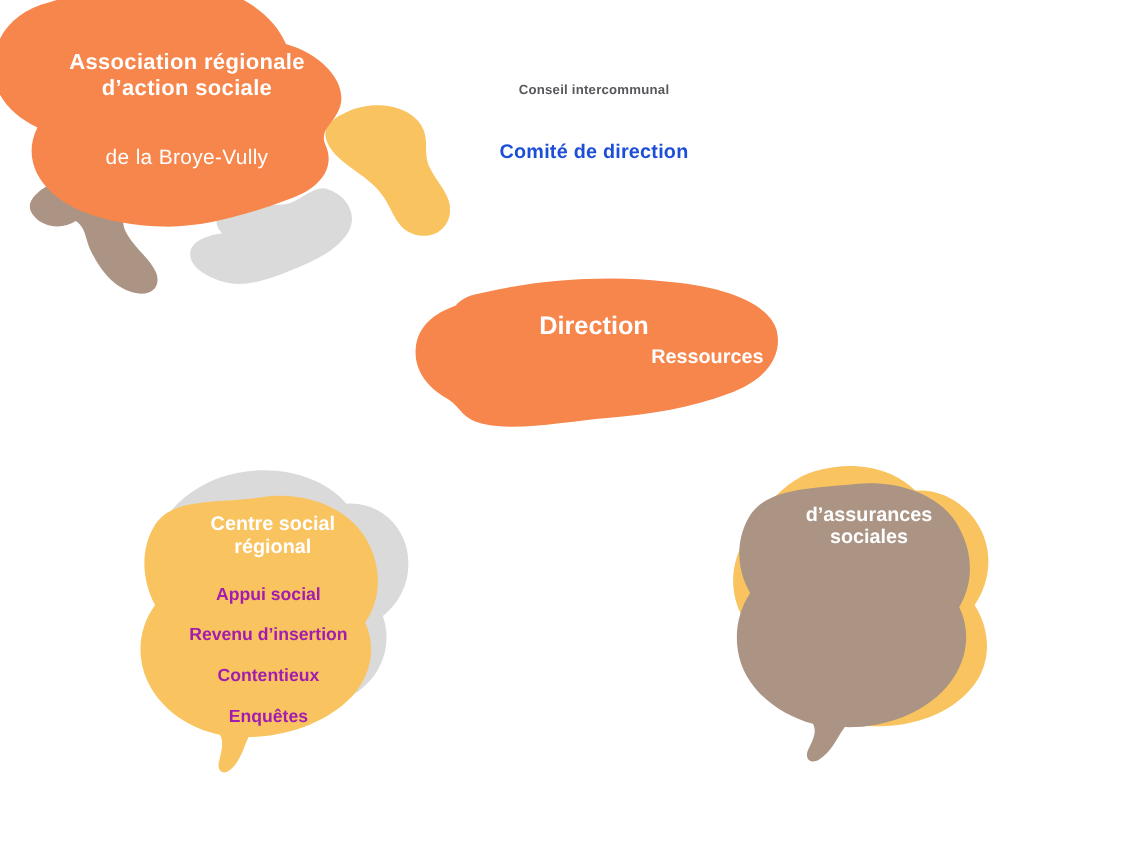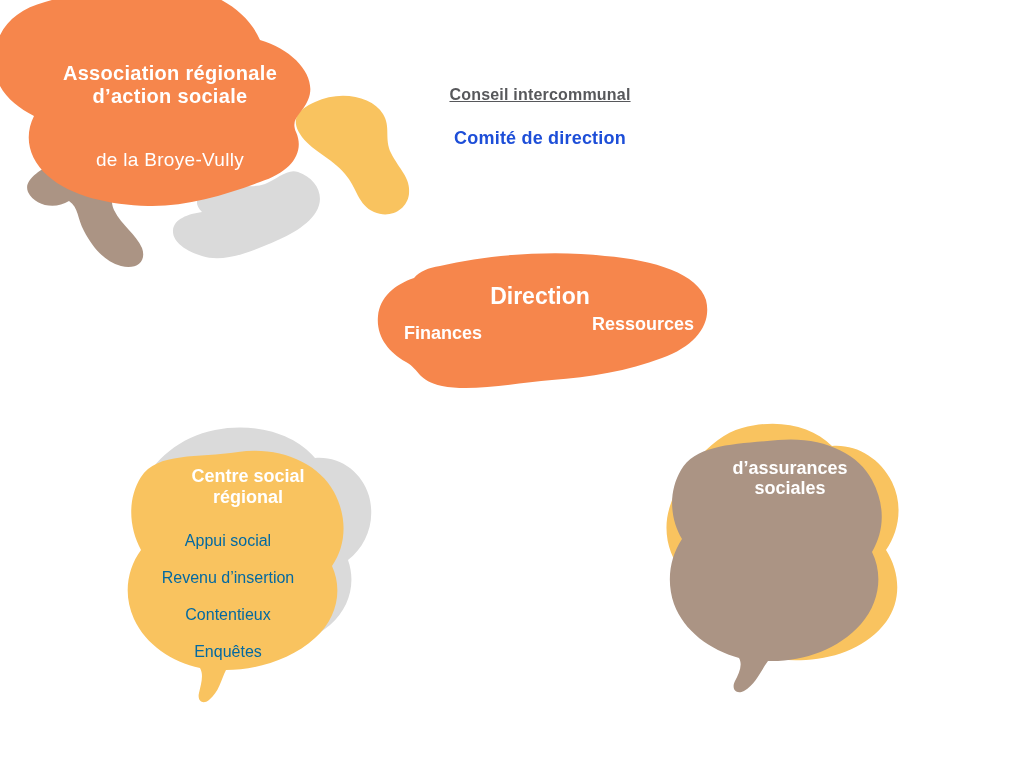--- a/index.html
+++ b/index.html
@@ -4,32 +4,32 @@
 <style>
   html, body { margin: 0; padding: 0; }
   body { background: #ffffff; font-family: "Liberation Sans", sans-serif; }
   .canvas { position: relative; width: 1024px; height: 768px; overflow: hidden; background: #ffffff; }
   .blobs { position: absolute; left: 0; top: 0; }
   .txt { position: absolute; }
   .center { text-align: center; }
   .white { color: #ffffff; }
   .bold { font-weight: bold; }
 
-  .org-title   { left: 20px;  top: 62px;  width: 300px; font-size: 20px; line-height: 23px; letter-spacing: .3px; }
+  .org-title   { left: 20px;  top: 46px;  width: 300px; font-size: 20px; line-height: 23px; letter-spacing: .3px; }
   .org-subtitle{ margin-top: 40px; font-weight: normal; font-size: 19px; }
 
-  .council     { left: 390px; top: 86px;  width: 300px; font-size: 16px; color: #57585B; letter-spacing: .2px; text-decoration: underline; }
+  .council     { left: 390px; top: 74px;  width: 300px; font-size: 12px; color: #57585B; letter-spacing: .2px; }
   .committee   { left: 390px; top: 128px; width: 300px; font-size: 18px; color: #1d4ed8; letter-spacing: .2px; }
 
   .direction-title { left: 440px; top: 283px; width: 200px; font-size: 23px; }
   .finances        { left: 363px; top: 323px; width: 160px; font-size: 18px; }
   .ressources      { left: 563px; top: 314px; width: 160px; font-size: 18px; line-height: 20px; }
 
   .centre-title { left: 146px; top: 466px; width: 204px; font-size: 18px; line-height: 21px; }
-  .centre-items { left: 108px; top: 532px; width: 240px; font-size: 16px; color: #0369a1; }
+  .centre-items { left: 124px; top: 532px; width: 240px; font-size: 16px; color: #a21caf; font-weight: bold; }
   .centre-items .item { margin-bottom: 19px; }
 
   .agence-title { left: 688px; top: 458px; width: 204px; font-size: 18px; line-height: 20px; }
   .agence-items { left: 662px; top: 544px; width: 242px; font-size: 16px; color: #4A4A4A; }
   .agence-items .item { margin-bottom: 27px; }
 </style>
 </head>
 <body>
 
 <div class="canvas">
@@ -54,21 +54,20 @@
   <div class="txt org-title center white bold">
     <div>Association régionale</div>
     <div>d’action sociale</div>
     <div class="org-subtitle">de la Broye-Vully</div>
   </div>
 
   <div class="txt council center bold">Conseil intercommunal</div>
   <div class="txt committee center bold">Comité de direction</div>
 
   <div class="txt direction-title center white bold">Direction</div>
-  <div class="txt finances center white bold">Finances</div>
   <div class="txt ressources center white bold">
     <div>Ressources</div>
   </div>
 
   <div class="txt centre-title center white bold">
     <div>Centre social</div>
     <div>régional</div>
   </div>
   <div class="txt centre-items center">
     <div class="item">Appui social</div>

